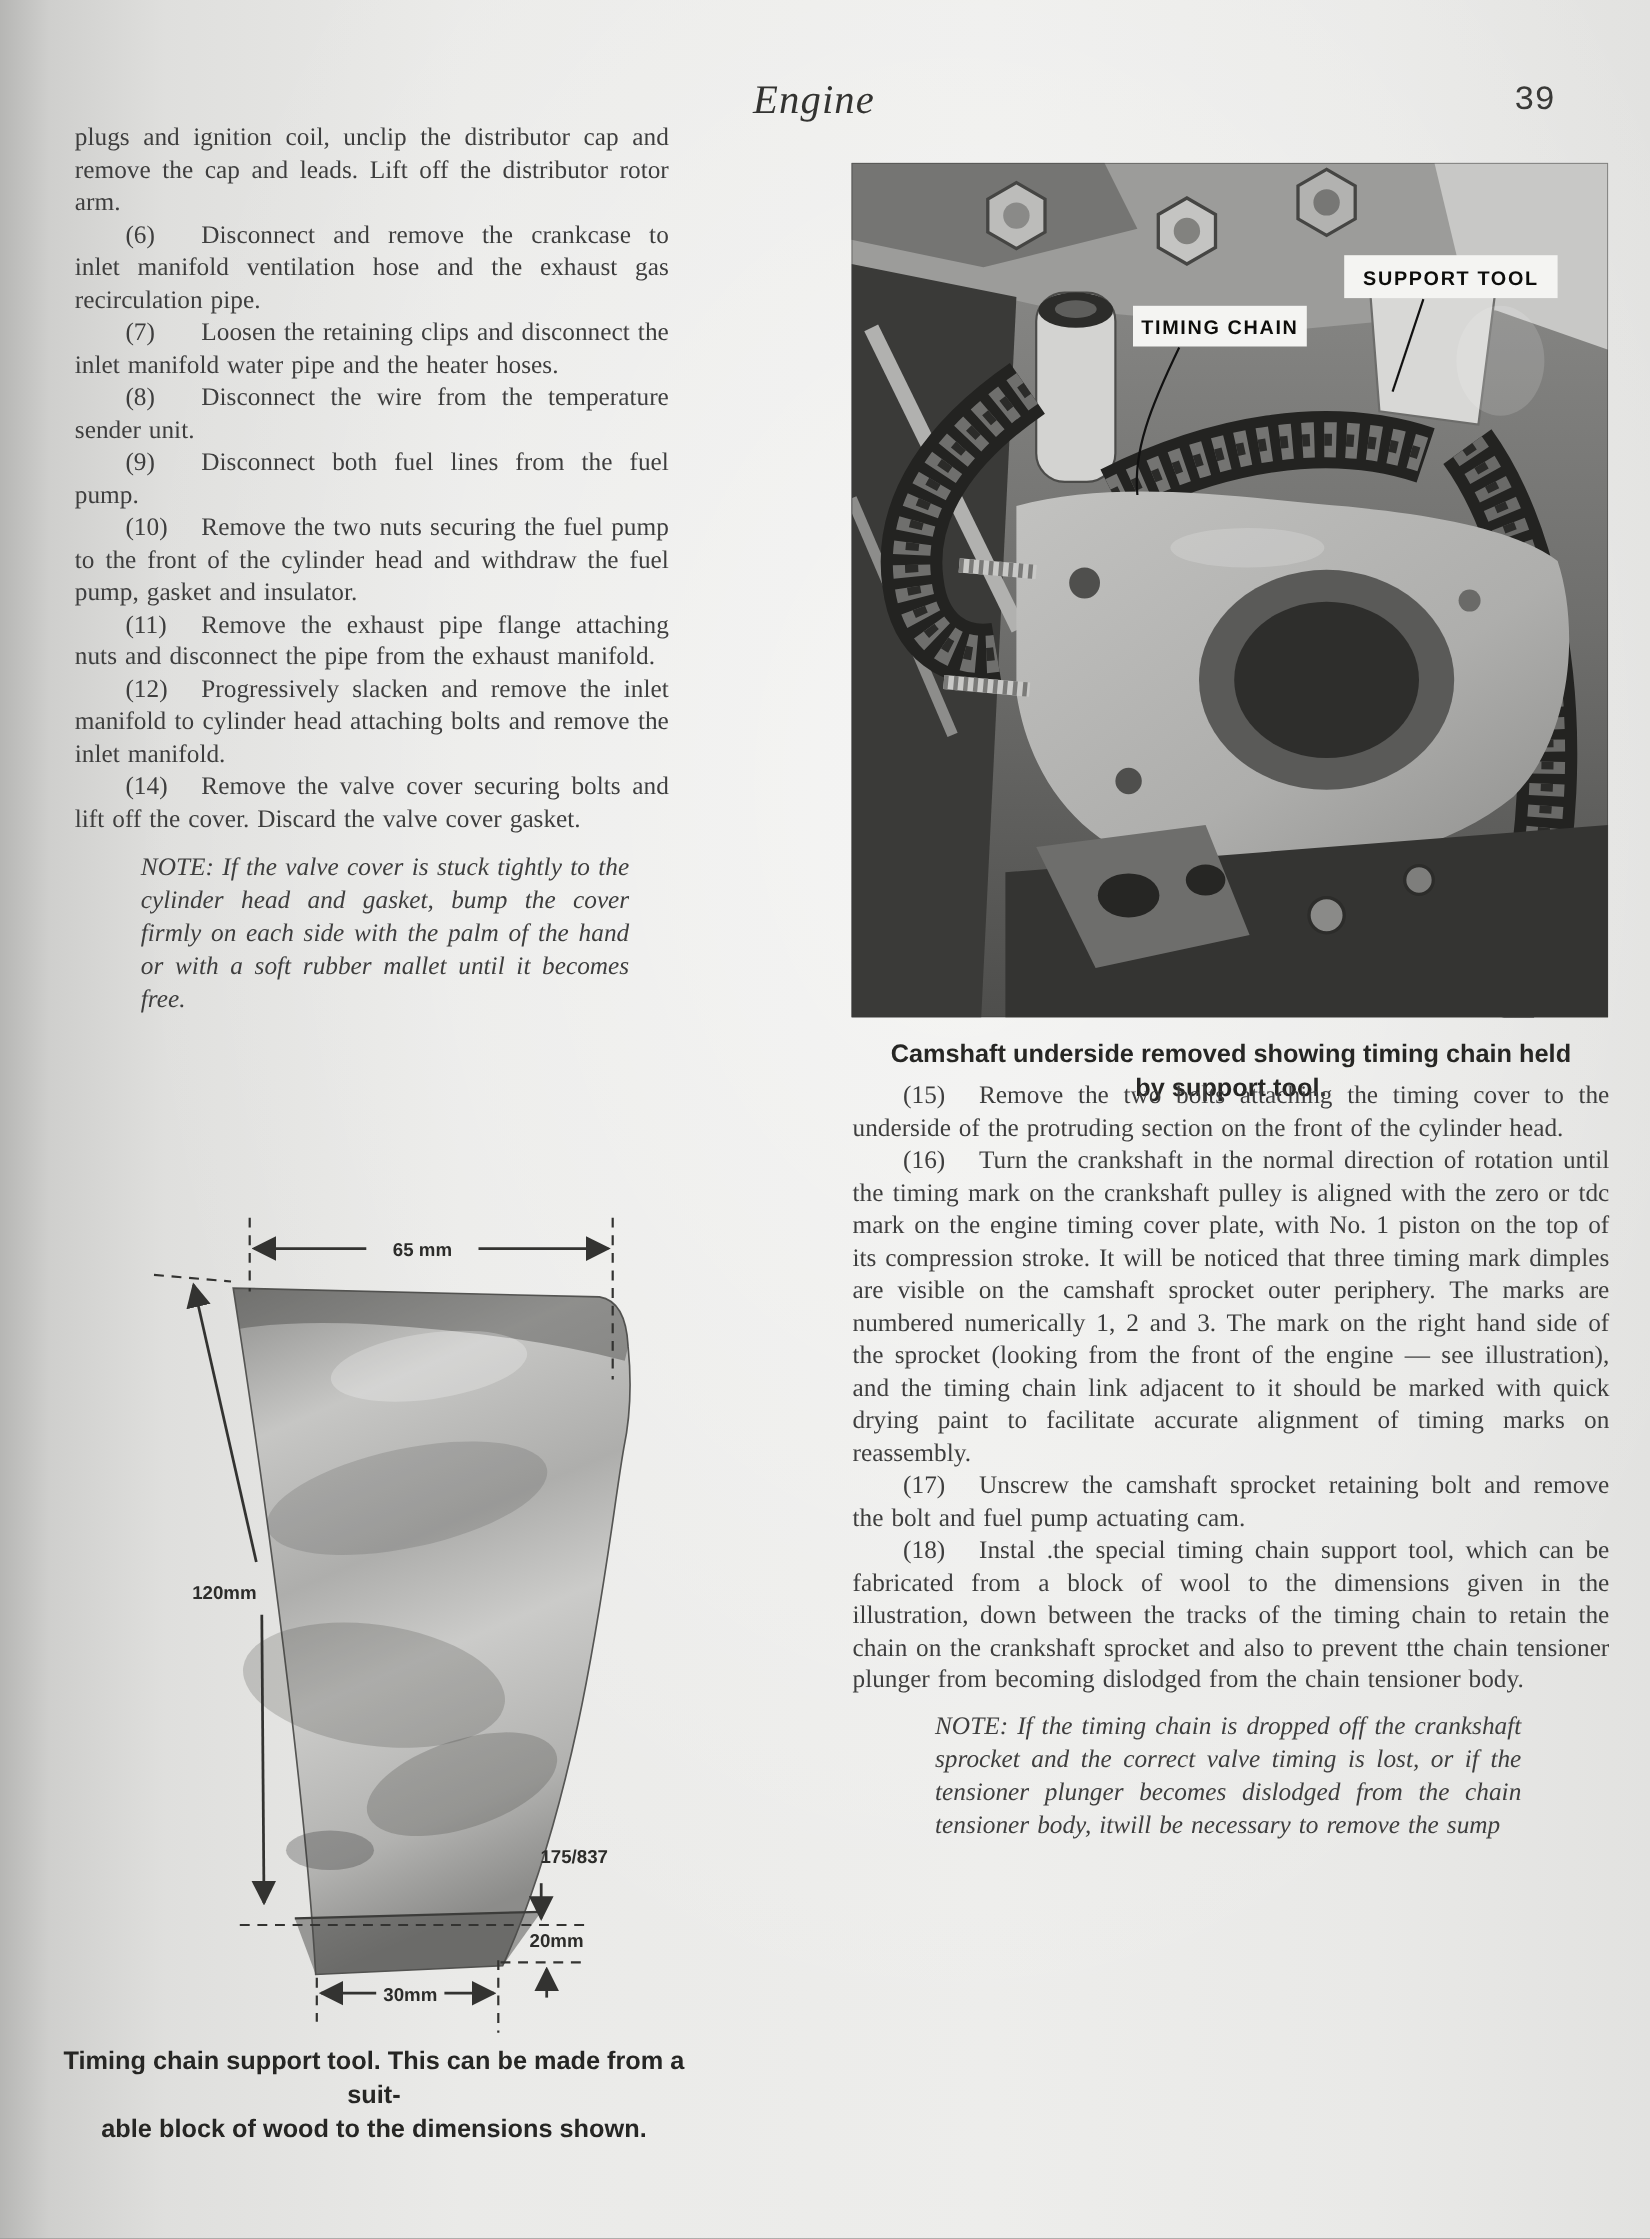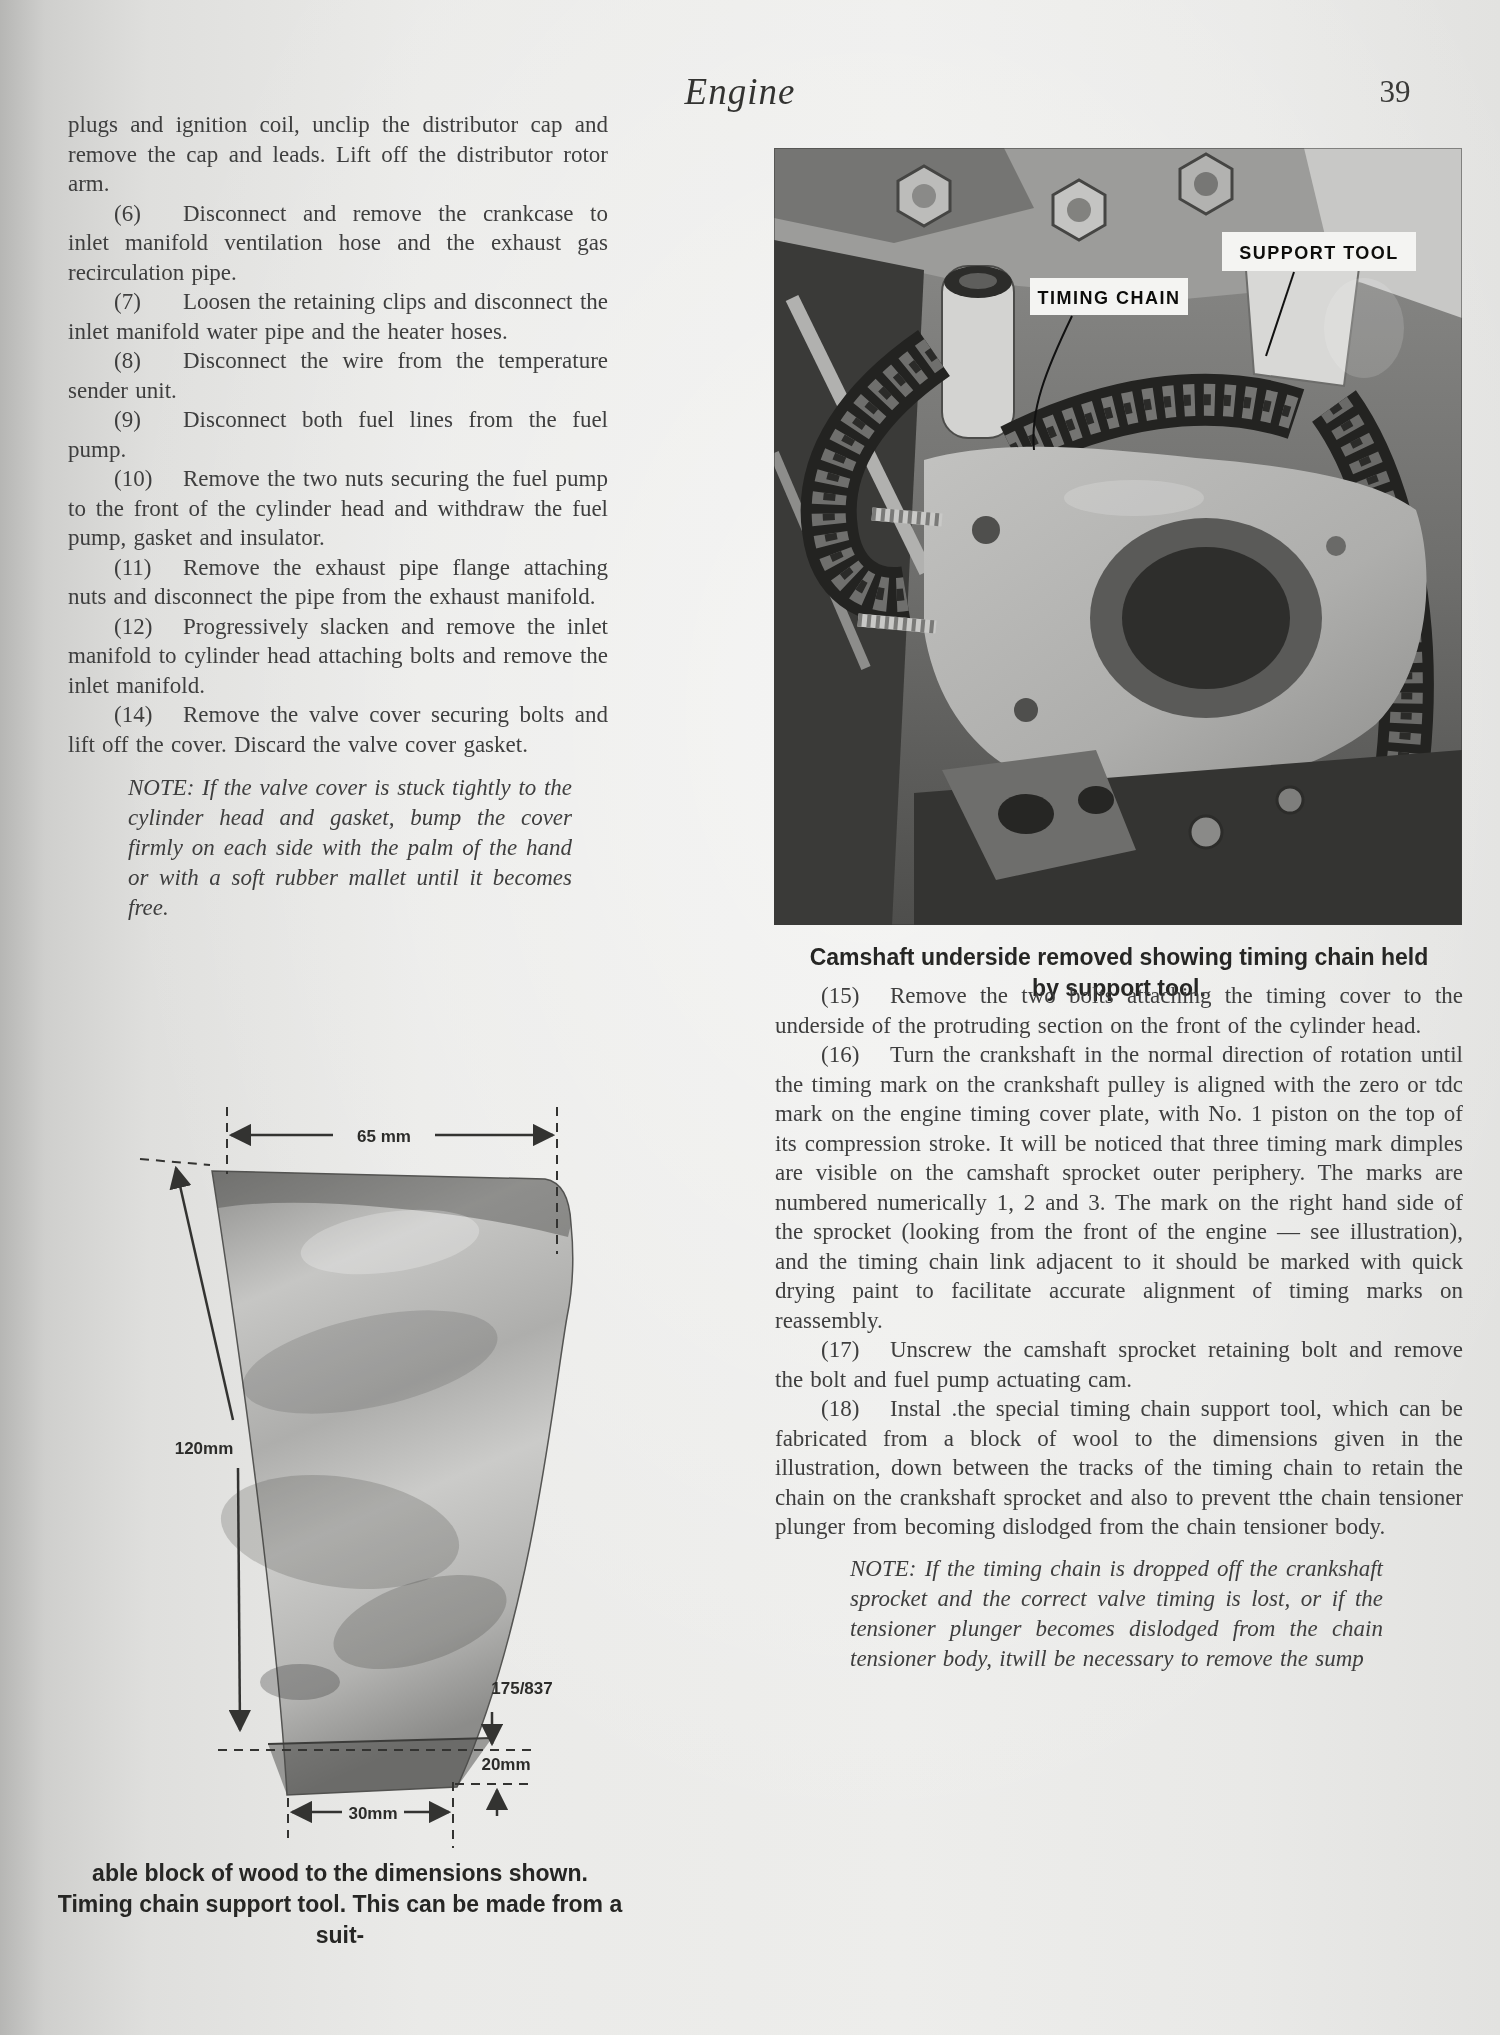--- a/index.html
+++ b/index.html
@@ -9,21 +9,21 @@
     background-image:
       radial-gradient(ellipse at 58% 35%, rgba(255,255,255,0.45), rgba(255,255,255,0) 62%),
       linear-gradient(90deg,#b6b6b4 0px,#cfcfcd 45px,#dfdfdd 150px,#eaeae8 420px,#ededeb 900px,#e9e9e7 1250px,#e2e2e0 1500px);
   }
   .page-title{
     position:absolute;left:560px;top:70px;width:360px;text-align:center;
     font-style:italic;font-size:37px;color:#333331;letter-spacing:1px;
   }
   .page-number{
     position:absolute;left:1340px;top:74px;width:110px;text-align:center;
-    font-size:31px;color:#3a3a38;
+    font-size:31px;color:#3a3a38;font-family:Liberation Mono, monospace;
   }
   .col{position:absolute;text-align:justify;font-size:23px;line-height:29.5px;word-spacing:1.5px;}
   .col-left{left:68px;top:110px;width:540px;}
   .col-right{left:775px;top:981px;width:688px;}
   .col p{margin:0;}
   p.step{text-indent:46px;}
   p.step .num{display:inline-block;min-width:69px;text-indent:0;}
   .note{
     font-style:italic;margin-top:14px !important;margin-left:60px !important;
     margin-right:36px !important;line-height:30px;
@@ -235,17 +235,17 @@
         <line x1="248" y1="736" x2="248" y2="776" stroke-width="2" stroke-dasharray="9 7"></line>
         <line x1="413" y1="720" x2="413" y2="786" stroke-width="2" stroke-dasharray="9 7"></line>
         <line x1="252" y1="750" x2="302" y2="750" stroke-width="2.5" marker-start="url(#arr)"></line>
         <line x1="364" y1="750" x2="409" y2="750" stroke-width="2.5" marker-end="url(#arr)"></line>
       </g>
       <text class="dim-label" x="333" y="757" text-anchor="middle">30mm</text>
     </svg>
   </div>
 
   <div class="figure-caption">
+    <span>Timing chain support tool. This can be made from a suit-</span>
     <span>able block of wood to the dimensions shown.</span>
-    <span>Timing chain support tool. This can be made from a suit-</span>
   </div>
 
 </div>
 
 </body></html>

